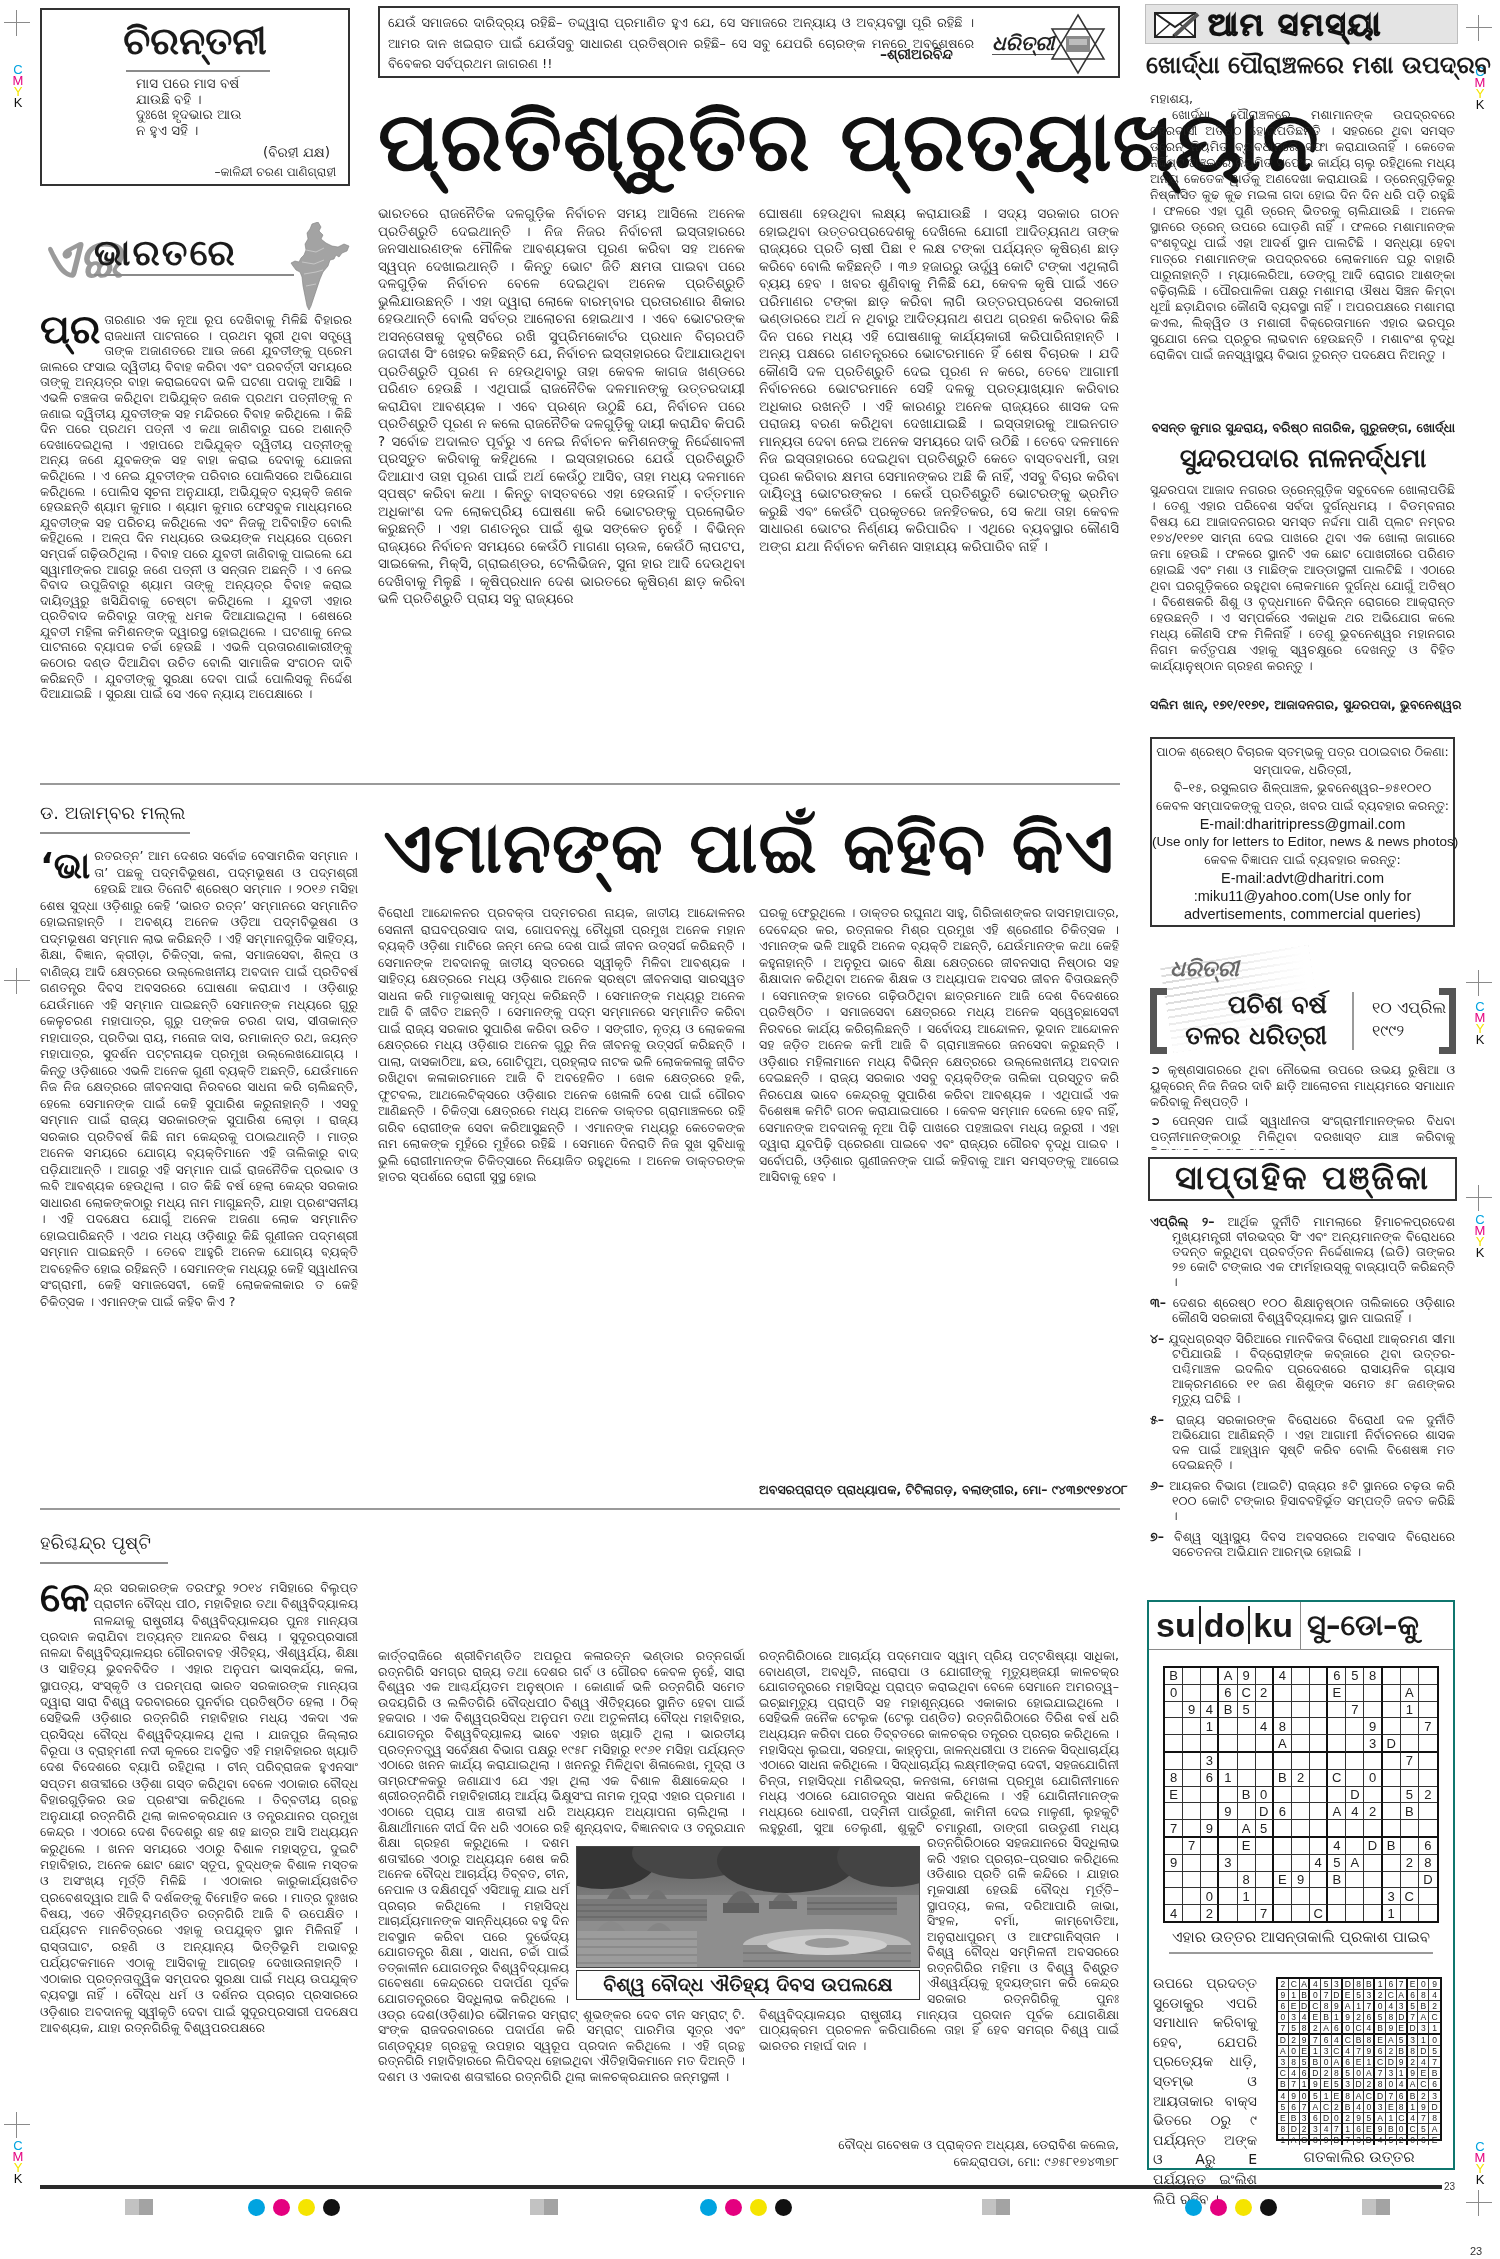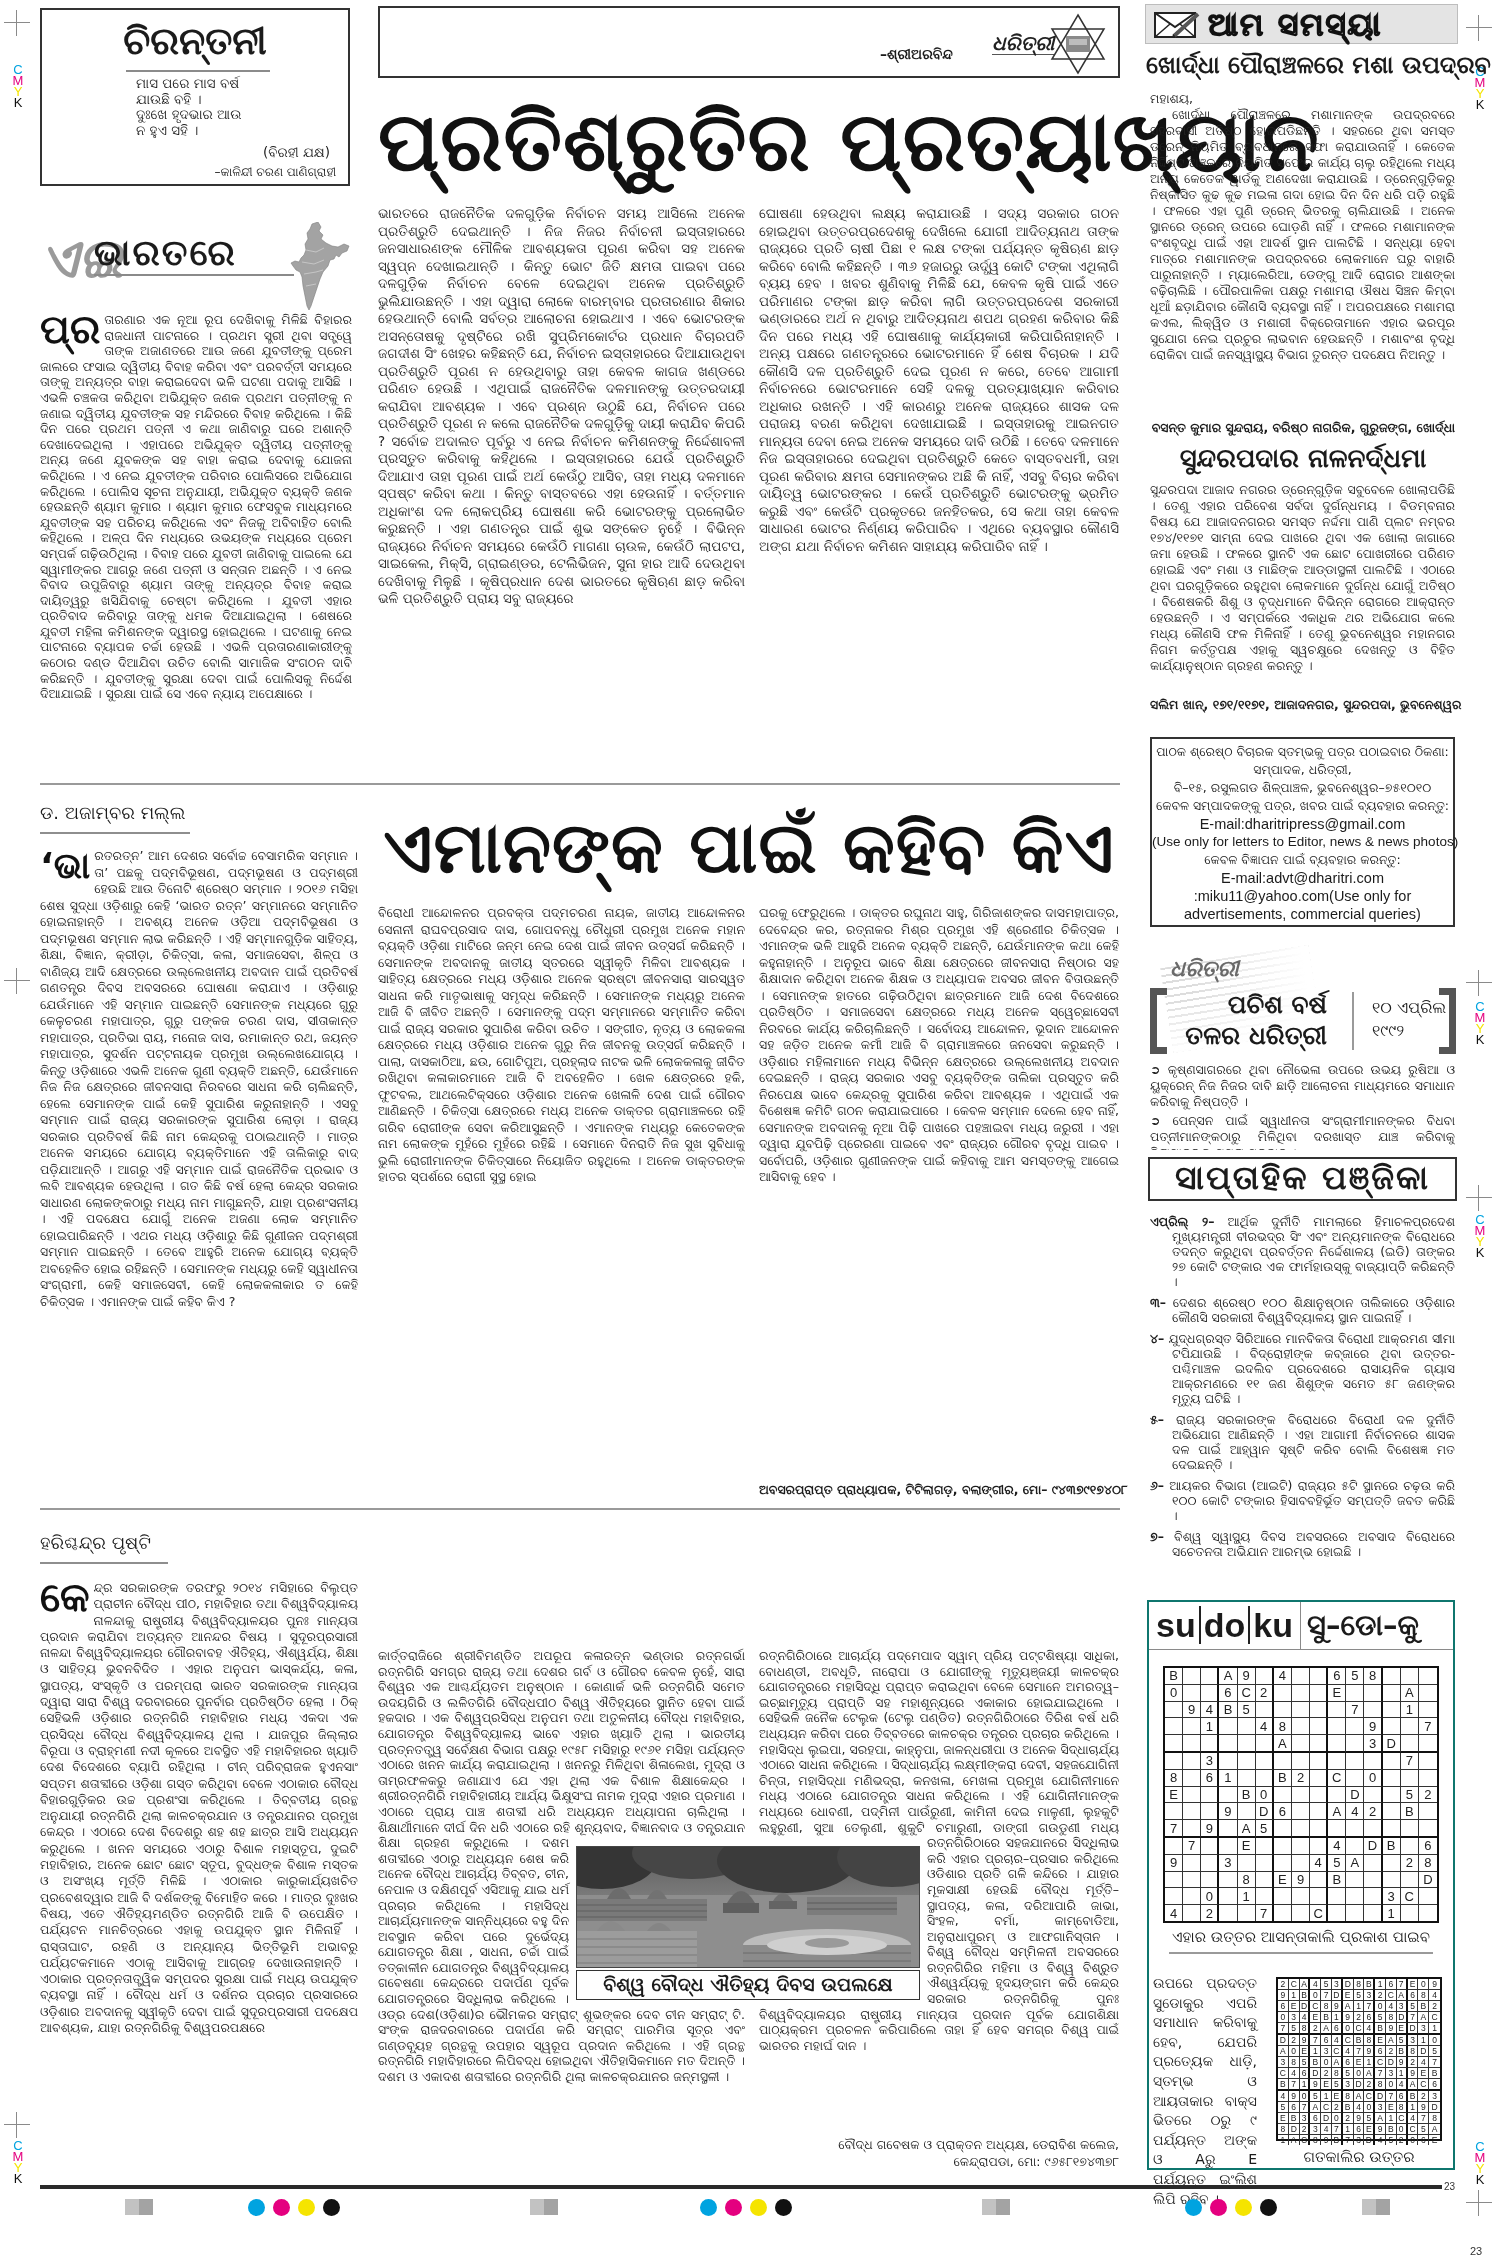--- a/index.html
+++ b/index.html
@@ -176,20 +176,21 @@
       <div>ମାସ ପରେ ମାସ ବର୍ଷ</div>
       <div>ଯାଉଛି ବହି ।</div>
       <div>ଦୁଃଖେ ହୃଦଭାର ଆଉ</div>
       <div>ନ ହୁଏ ସହି ।</div>
     </div>
     <div class="chir-src">(ବିରହୀ ଯକ୍ଷ)</div>
     <div class="chir-auth">–କାଳିନ୍ଦୀ ଚରଣ ପାଣିଗ୍ରାହୀ</div>
   </div>
 
   <div class="a quote">
+    <div class="quote-text">ଯେଉଁ ସମାଜରେ ଦାରିଦ୍ର୍ୟ ରହିଛି– ତଦ୍ଦ୍ୱାରା ପ୍ରମାଣିତ ହୁଏ ଯେ, ସେ ସମାଜରେ ଅନ୍ୟାୟ ଓ ଅବ୍ୟବସ୍ଥା ପୂରି ରହିଛି । ଆମର ଦାନ ଖଇରାତ ପାଇଁ ଯେଉଁସବୁ ସାଧାରଣ ପ୍ରତିଷ୍ଠାନ ରହିଛି– ସେ ସବୁ ଯେପରି ଚୋରଙ୍କ ମନରେ ଅବଶେଷରେ ବିବେକର ସର୍ବପ୍ରଥମ ଜାଗରଣ !!</div>
     <div class="quote-auth">–ଶ୍ରୀଅରବିନ୍ଦ</div>
     <div class="quote-logo">ଧରିତ୍ରୀ</div>
     <svg class="quote-star" width="56" height="62" viewBox="0 0 56 62">
       <polygon points="28,2 54,46 2,46" fill="none" stroke="#333" stroke-width="1.5"></polygon>
       <polygon points="28,60 2,16 54,16" fill="none" stroke="#333" stroke-width="1.5"></polygon>
       <rect x="16" y="23" width="24" height="16" fill="#8a8a8a"></rect>
       <rect x="19" y="26" width="18" height="6" fill="#bdbdbd"></rect>
     </svg>
   </div>
 

